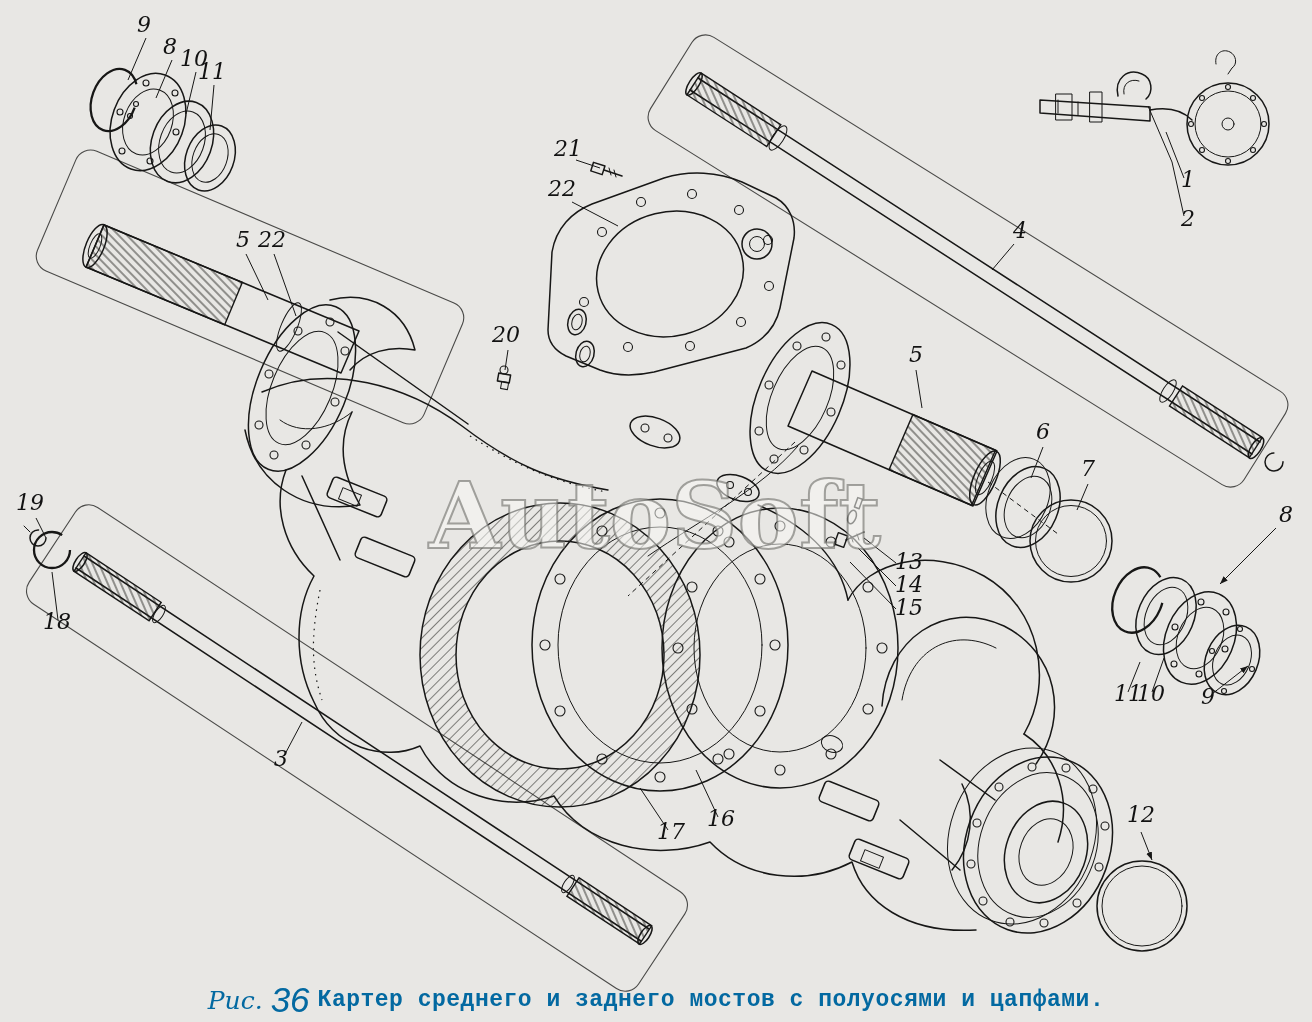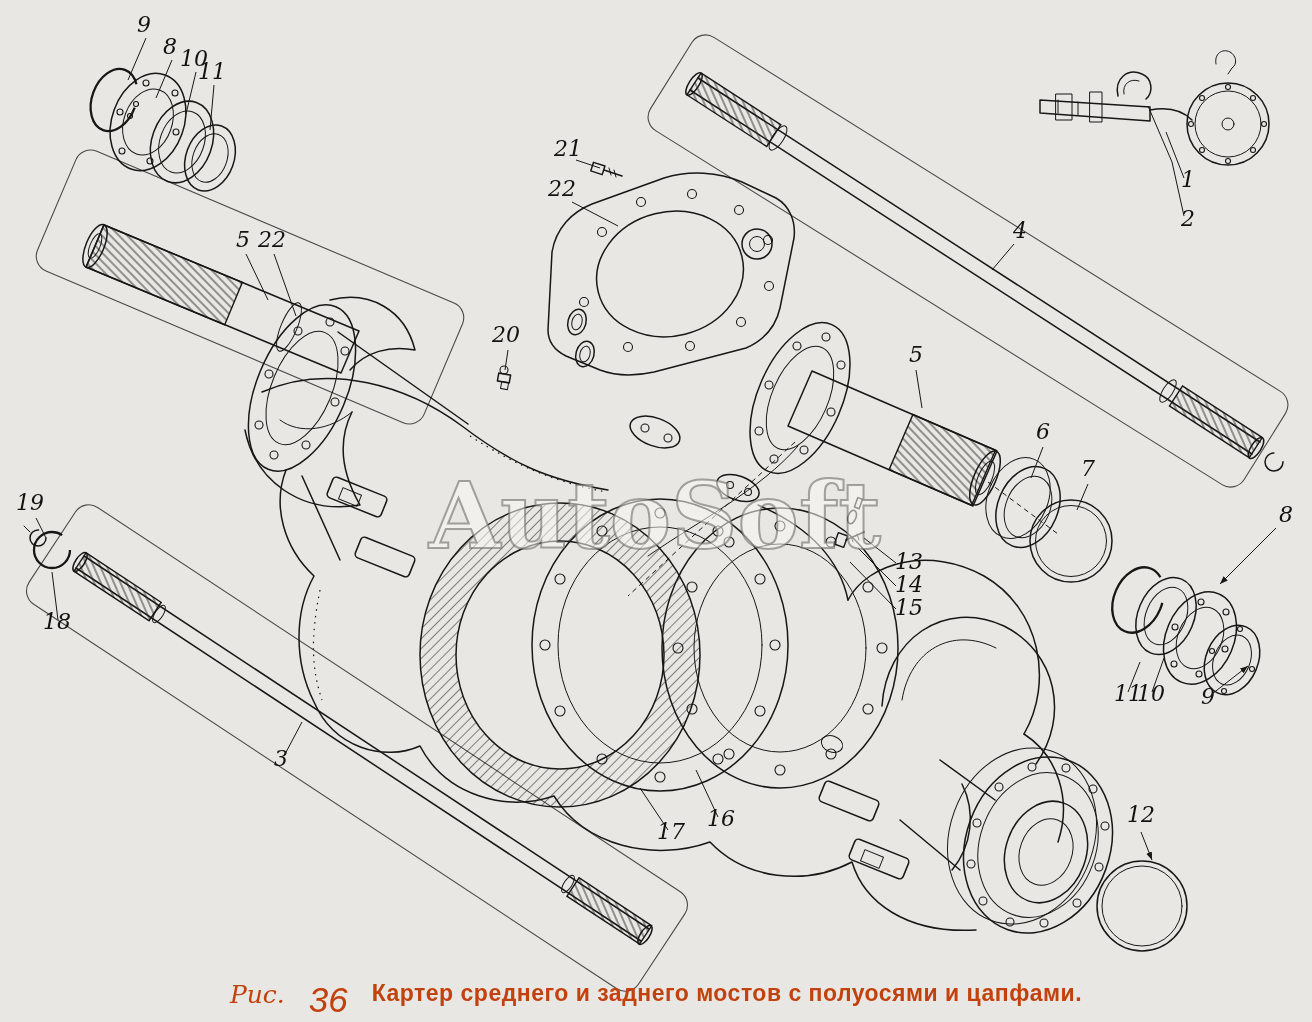--- a/index.html
+++ b/index.html
@@ -14,25 +14,25 @@
   .panel{fill:none;stroke:#4a4a48;stroke-width:1.1;}
   .leader{fill:none;stroke:#171716;stroke-width:1;}
   .dash{fill:none;stroke:#171716;stroke-width:1;stroke-dasharray:5 4;}
   .stipple{fill:none;stroke:#171716;stroke-width:1.2;stroke-dasharray:1.5 5;}
   .spl{stroke:#171716;stroke-width:1.4;}
   .part-label{font:italic 22px "DejaVu Serif",serif;fill:#121212;text-anchor:middle;}
   .wm{font:600 92px "DejaVu Serif",serif;fill:rgba(247,247,244,0.55);
       stroke:rgba(108,108,104,0.6);stroke-width:2;text-anchor:middle;}
   
   .caption{position:absolute;left:0;right:0;bottom:2px;display:flex;justify-content:center;
-           align-items:flex-start;gap:24px;color:#c2410c;}
+           align-items:center;gap:8px;color:#0369a1;}
   .caption .prefix{font-style:italic;font-size:25px;font-family:"DejaVu Serif",serif;}
   .caption .num{font-style:italic;font-size:35px;font-family:Liberation Sans, sans-serif;}
   .caption .title{font-weight:bold;font-size:23px;letter-spacing:.5px;
-                  font-family:Liberation Sans, sans-serif;}
+                  font-family:Liberation Mono, monospace;}
 </style>
 </head>
 <body>
 
 <div class="stage">
 <svg id="diagram-svg" width="1312" height="1022" viewBox="0 0 1312 1022">
   <defs>
     <pattern id="hatch45" patternUnits="userSpaceOnUse" width="7" height="7" patternTransform="rotate(45)">
       <line x1="0" y1="0" x2="0" y2="7" stroke="#22221f" stroke-width="1.1"></line>
     </pattern>

